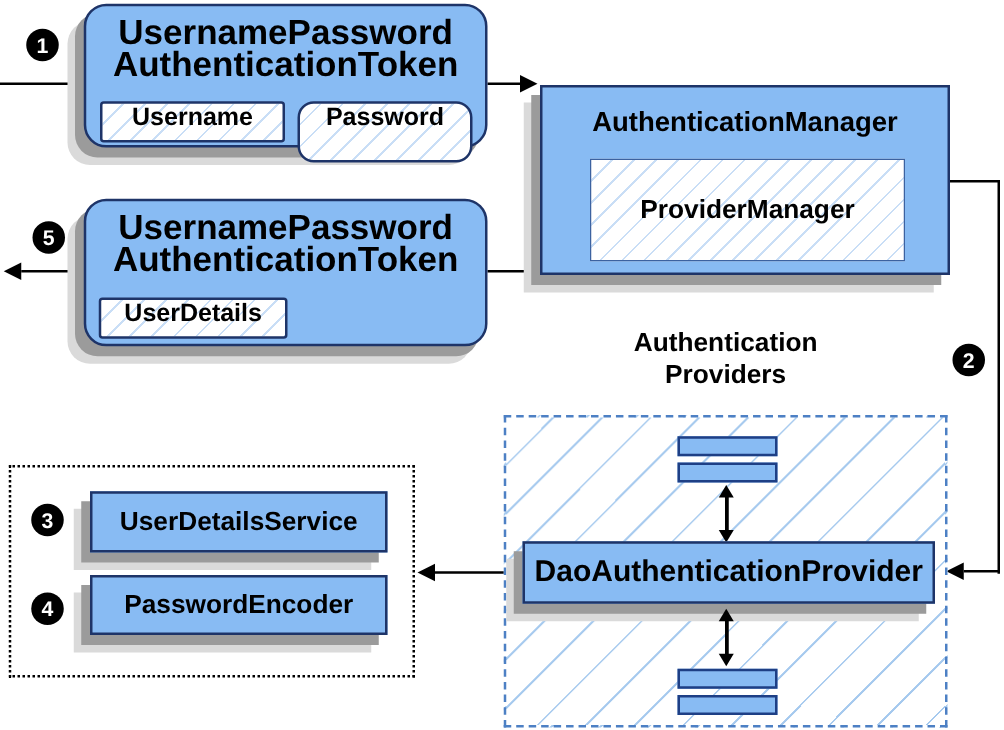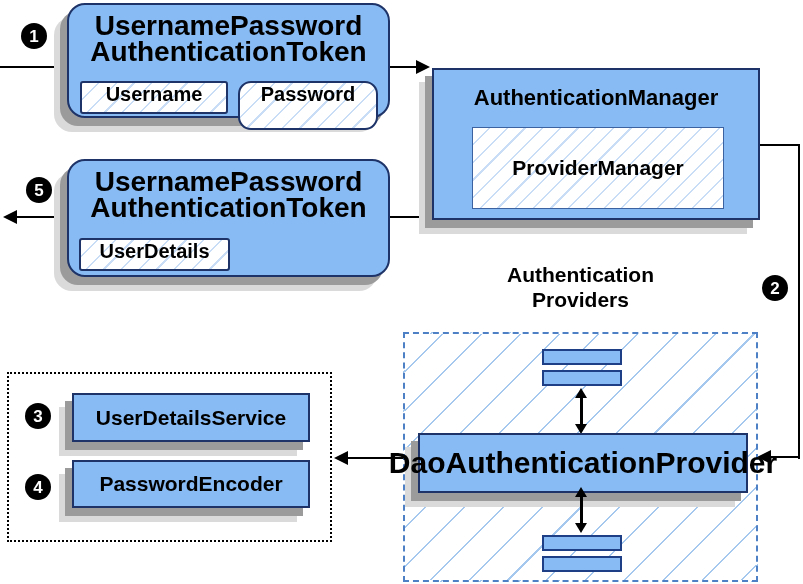--- a/index.html
+++ b/index.html
@@ -66,21 +66,21 @@
     <div>Providers</div>
   </div>
 
   <div class="abs bar" style="left:542px;top:349px;width:80px;height:16px;"></div>
   <div class="abs bar" style="left:542px;top:370px;width:80px;height:16px;"></div>
 
   <div class="abs tri-up" style="left:575px;top:388px;"></div>
   <div class="abs vline" style="left:580px;top:396px;height:30px;width:3px;"></div>
   <div class="abs tri-down" style="left:575px;top:424px;"></div>
 
-  <div class="abs node shadow center-txt" style="left:418px;top:433px;width:330px;height:60px;font-size:30px;">
+  <div class="abs node shadow center-txt" style="left:418px;top:433px;width:330px;height:50px;font-size:24px;">
     <span>DaoAuthenticationProvider</span>
   </div>
 
   <div class="abs tri-up" style="left:575px;top:487px;"></div>
   <div class="abs vline" style="left:580px;top:495px;height:30px;width:3px;"></div>
   <div class="abs tri-down" style="left:575px;top:523px;"></div>
 
   <div class="abs bar" style="left:542px;top:535px;width:80px;height:16px;"></div>
   <div class="abs bar" style="left:542px;top:556px;width:80px;height:16px;"></div>
 

